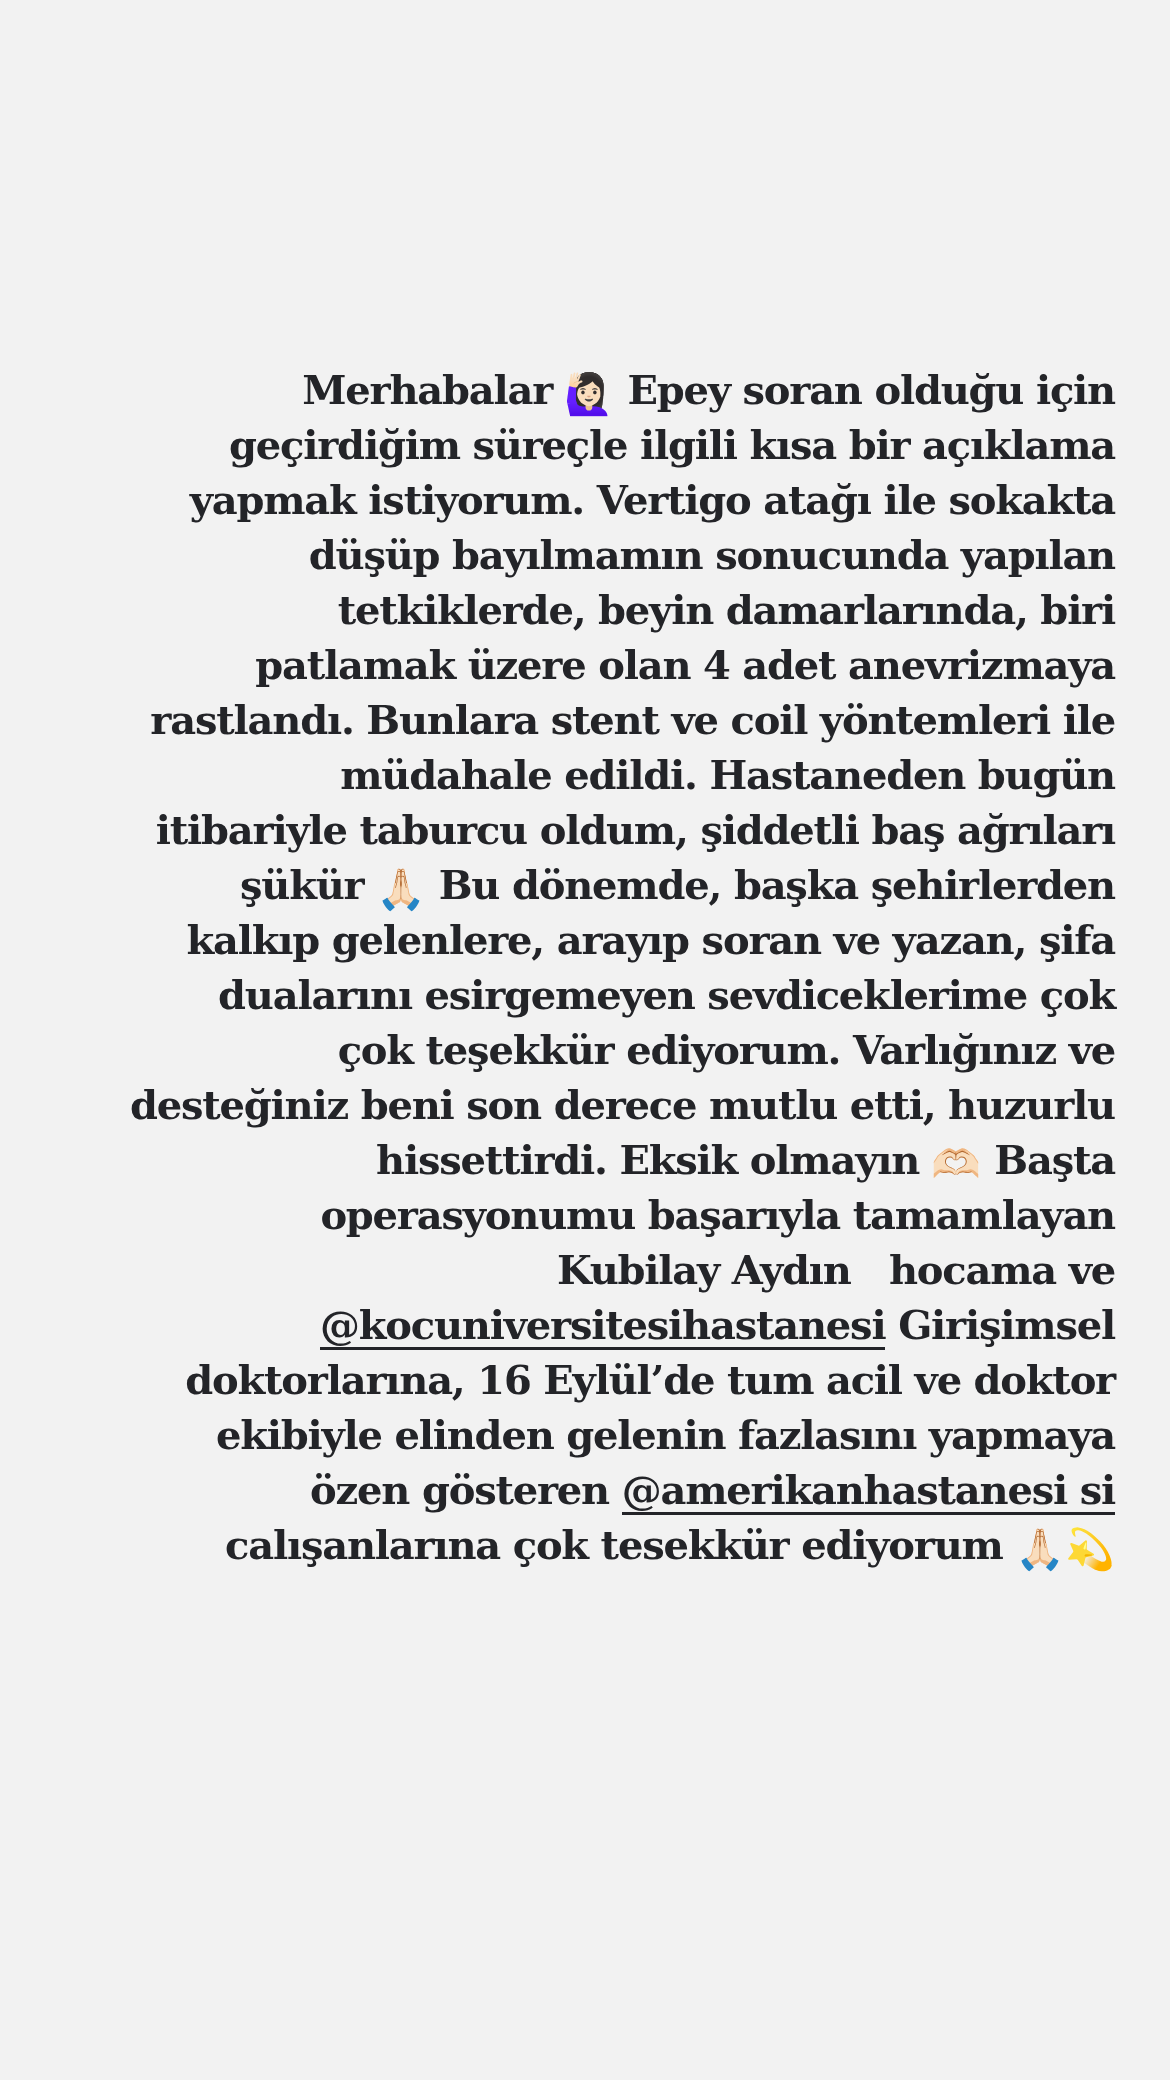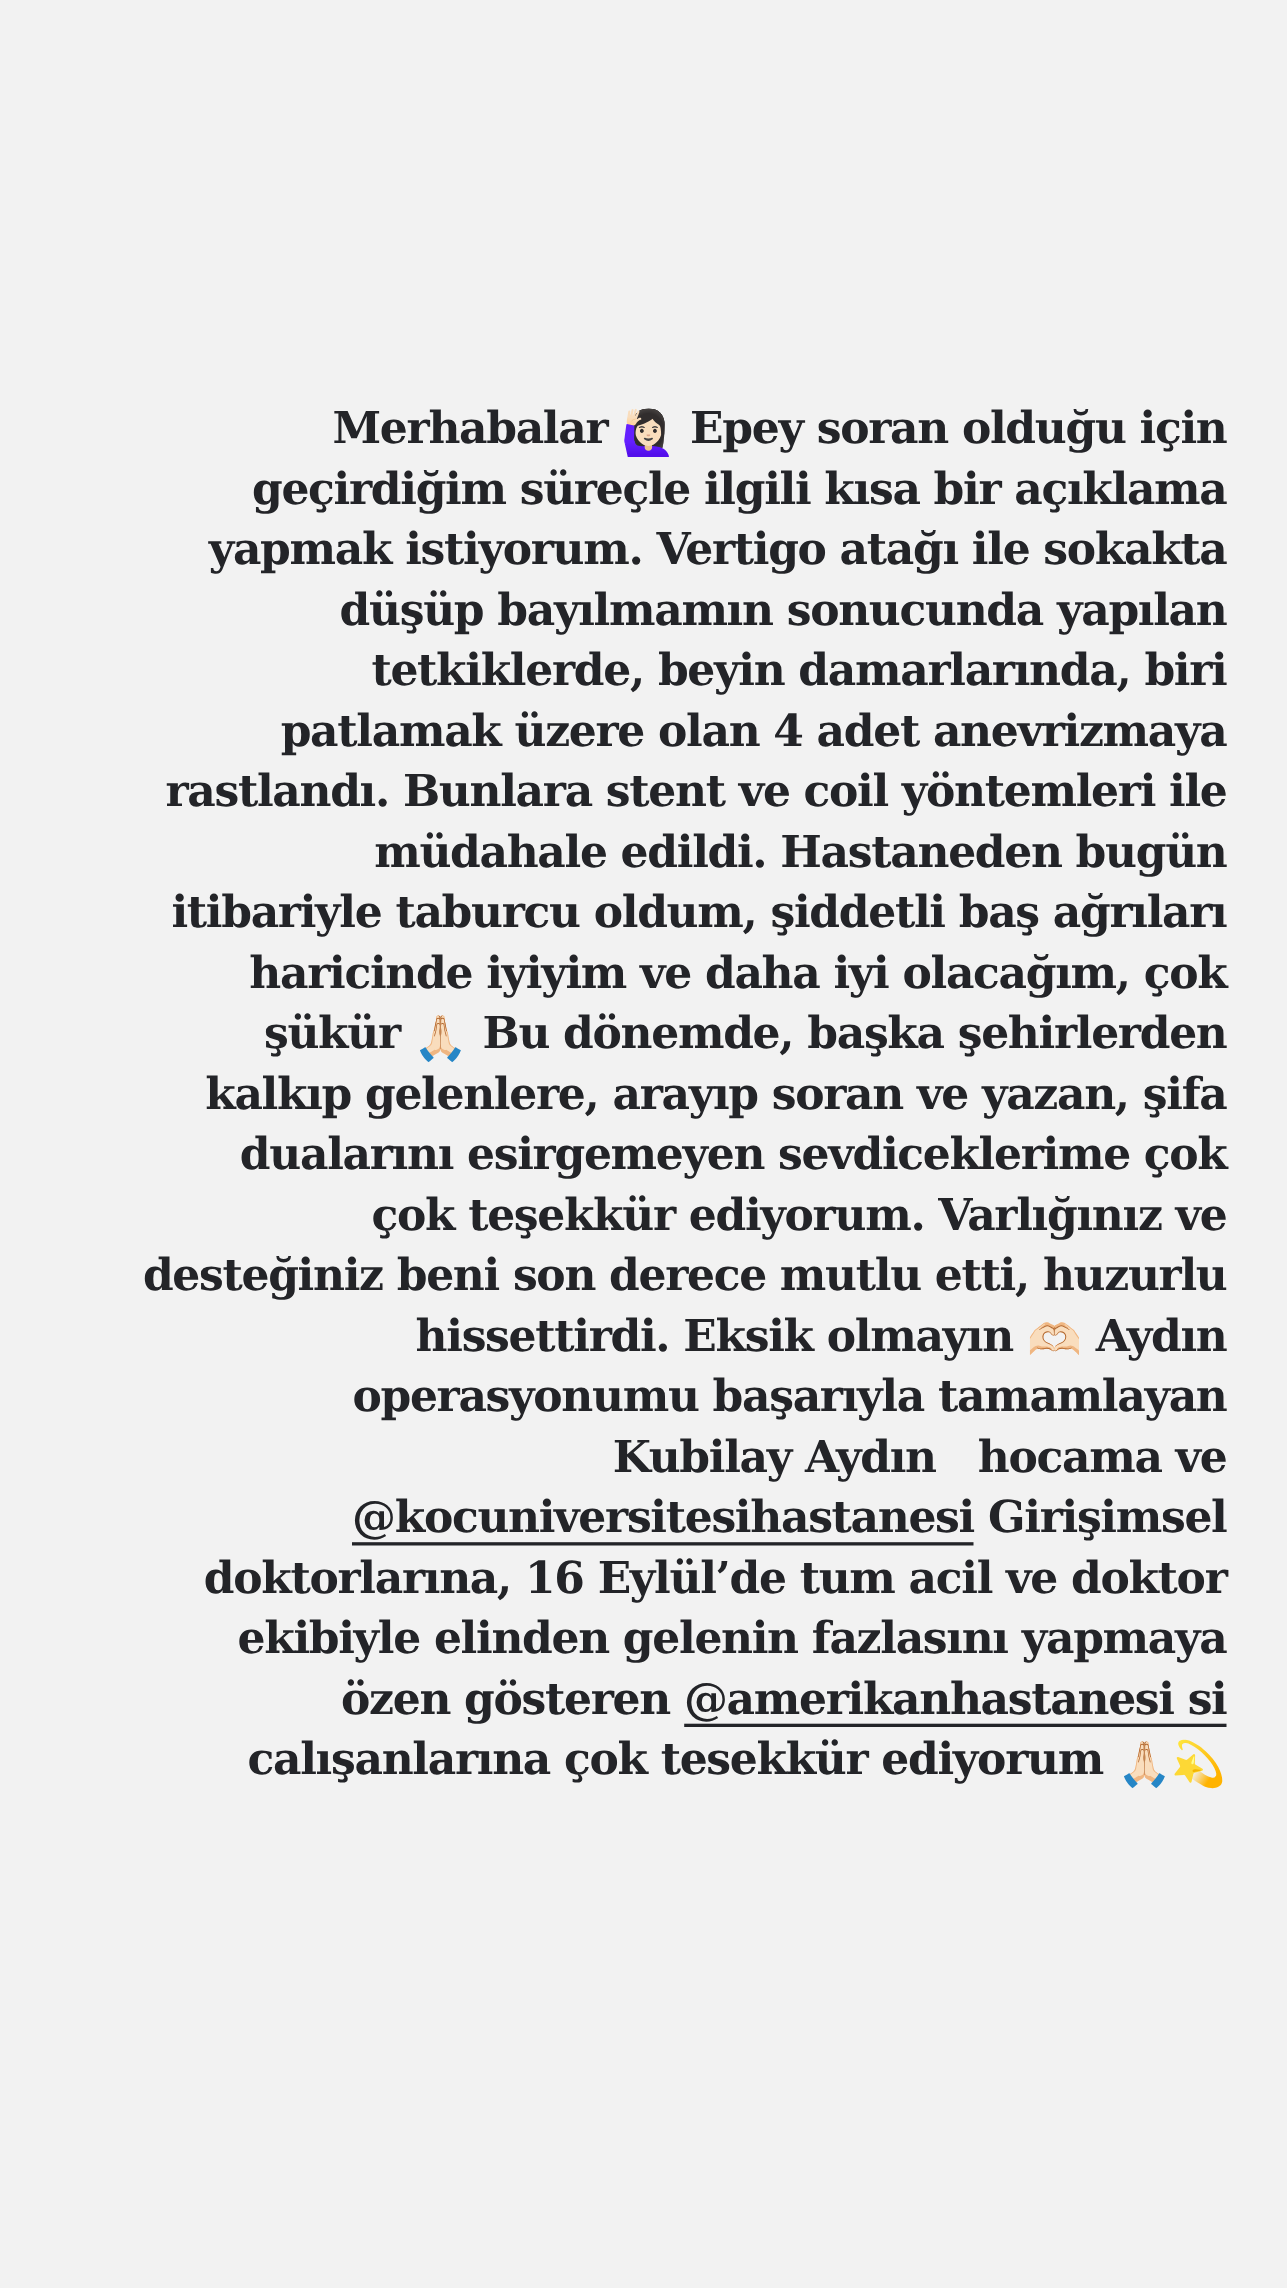--- a/index.html
+++ b/index.html
@@ -53,27 +53,26 @@
 <div class="story-text" id="story-text">
     <span class="line"><span style="white-space: pre;">Merhabalar </span><span class="emoji">🙋🏻‍♀️</span><span style="white-space: pre;"> Epey soran olduğu için</span></span>
     <span class="line"><span style="white-space: pre;">geçirdiğim süreçle ilgili kısa bir açıklama</span></span>
     <span class="line"><span style="white-space: pre;">yapmak istiyorum. Vertigo atağı ile sokakta</span></span>
     <span class="line"><span style="white-space: pre;">düşüp bayılmamın sonucunda yapılan</span></span>
     <span class="line"><span style="white-space: pre;">tetkiklerde, beyin damarlarında, biri</span></span>
     <span class="line"><span style="white-space: pre; margin-left: 32px;">patlamak üzere olan 4 adet anevrizmaya</span></span>
     <span class="line"><span style="white-space: pre;">rastlandı. Bunlara stent ve coil yöntemleri ile</span></span>
     <span class="line"><span style="white-space: pre;">müdahale edildi. Hastaneden bugün</span></span>
     <span class="line"><span style="white-space: pre;">itibariyle taburcu oldum, şiddetli baş ağrıları</span></span>
-    <span class="line"><span style="white-space: pre;">haricinde iyiyim ve daha iyi olacağım, çok</span></span>
     <span class="line"><span style="white-space: pre;">şükür </span><span class="emoji">🙏🏻</span><span style="white-space: pre;"> Bu dönemde, başka şehirlerden</span></span>
     <span class="line"><span style="white-space: pre;">kalkıp gelenlere, arayıp soran ve yazan, şifa</span></span>
     <span class="line"><span style="white-space: pre;">dualarını esirgemeyen sevdiceklerime çok</span></span>
     <span class="line"><span style="white-space: pre;">çok teşekkür ediyorum. Varlığınız ve</span></span>
     <span class="line"><span style="white-space: pre;">desteğiniz beni son derece mutlu etti, huzurlu</span></span>
-    <span class="line"><span style="white-space: pre; margin-top: 35px;">hissettirdi. Eksik olmayın </span><span class="emoji">🫶🏻</span><span style="white-space: pre;"> Aydın</span></span>
+    <span class="line"><span style="white-space: pre; margin-top: 35px;">hissettirdi. Eksik olmayın </span><span class="emoji">🫶🏻</span><span style="white-space: pre;"> Başta</span></span>
     <span class="line"><span style="white-space: pre;">operasyonumu başarıyla tamamlayan</span></span>
     <span class="line"><span style="white-space: pre;">Kubilay Aydın   hocama ve</span></span>
     <span class="line"><span class="mention">@kocuniversitesihastanesi</span><span style="white-space: pre;"> Girişimsel</span></span>
     <span class="line"><span style="white-space: pre;">doktorlarına, 16 Eylül’de tum acil ve doktor</span></span>
     <span class="line"><span style="white-space: pre;">ekibiyle elinden gelenin fazlasını yapmaya</span></span>
     <span class="line"><span style="white-space: pre;">özen gösteren </span><span class="mention">@amerikanhastanesi si</span></span>
     <span class="line"><span style="white-space: pre;">calışanlarına çok tesekkür ediyorum </span><span class="emoji">🙏🏻</span><span class="emoji">💫</span></span>
   </div>
 
 </body></html>

